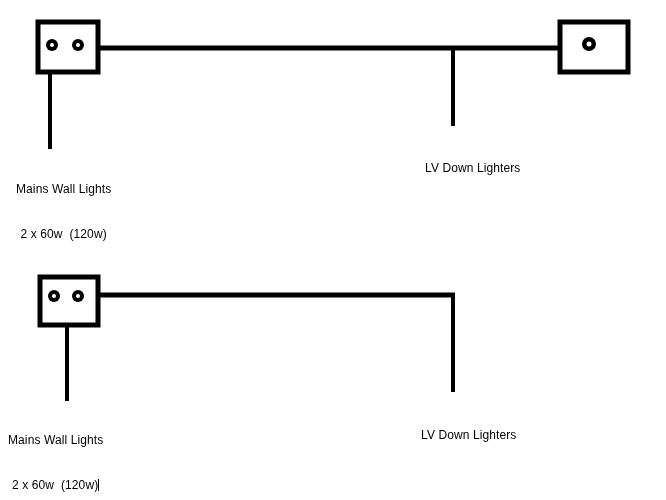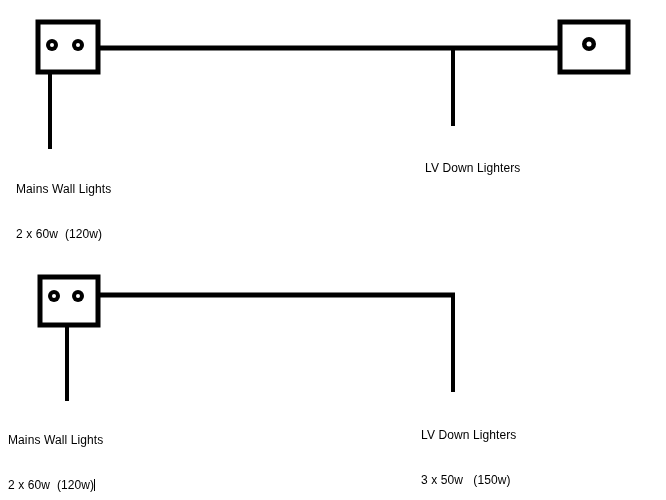--- a/index.html
+++ b/index.html
@@ -31,20 +31,21 @@
     display: block;
   }
   .label {
     position: absolute;
     font-family: "Liberation Sans", sans-serif;
     font-size: 12px;
     line-height: 15px;
     color: #000000;
     white-space: pre;
     letter-spacing: 0.1px;
+    text-align: center;
   }
   .label .line1 { display: block; }
   .label .line2 { display: block; }
   .caret {
     display: inline-block;
     width: 1px;
     height: 12px;
     background: #000000;
     vertical-align: -2px;
     margin-left: 0px;
@@ -99,16 +100,15 @@
     <span class="line1">LV Down Lighters</span>
   </div>
 
   <div class="label" id="lbl-mains-bot">
     <span class="line1">Mains Wall Lights</span>
     <span class="line2"><span>2 x 60w  (120w)</span><span class="caret"></span></span>
   </div>
 
   <div class="label" id="lbl-lv-bot">
     <span class="line1">LV Down Lighters</span>
-    <span class="line2">3 x 50w   (150w)</span>
   </div>
 
 </div>
 
 </body></html>

